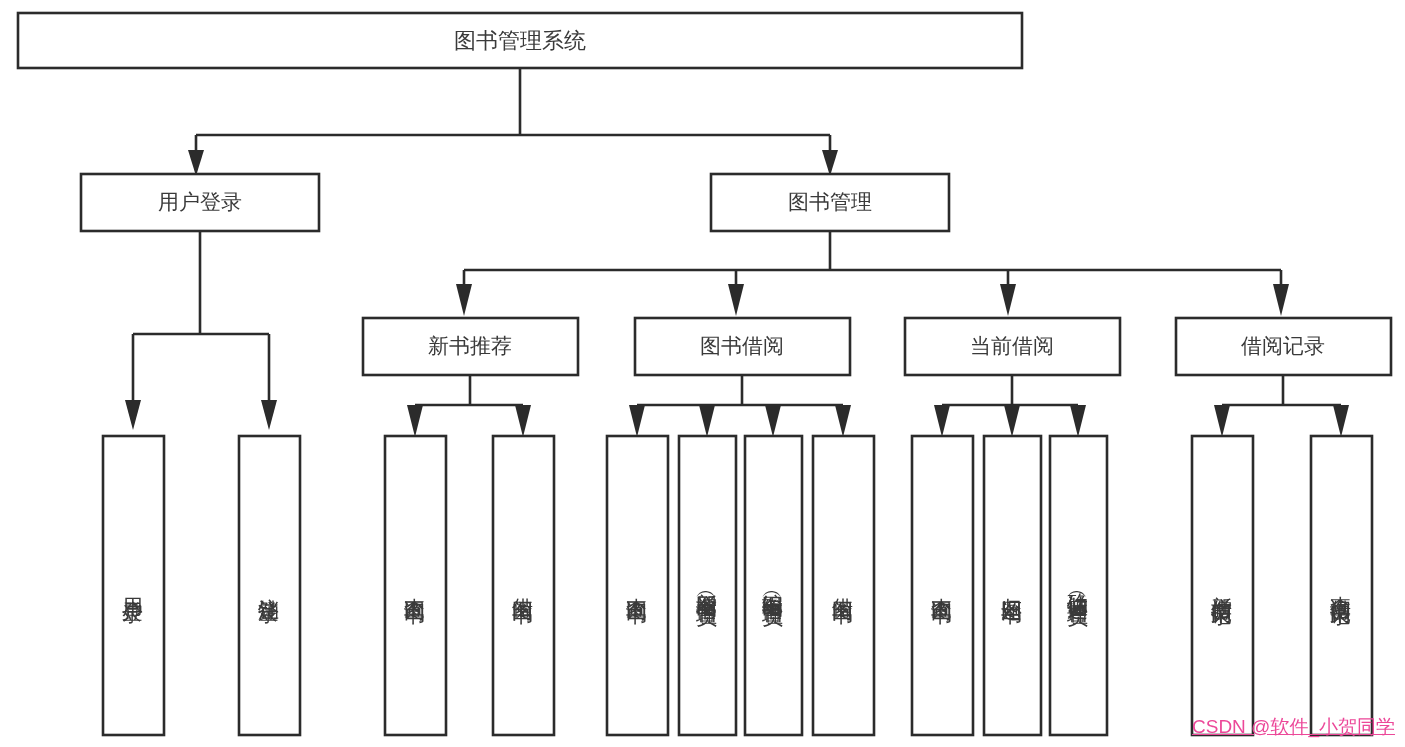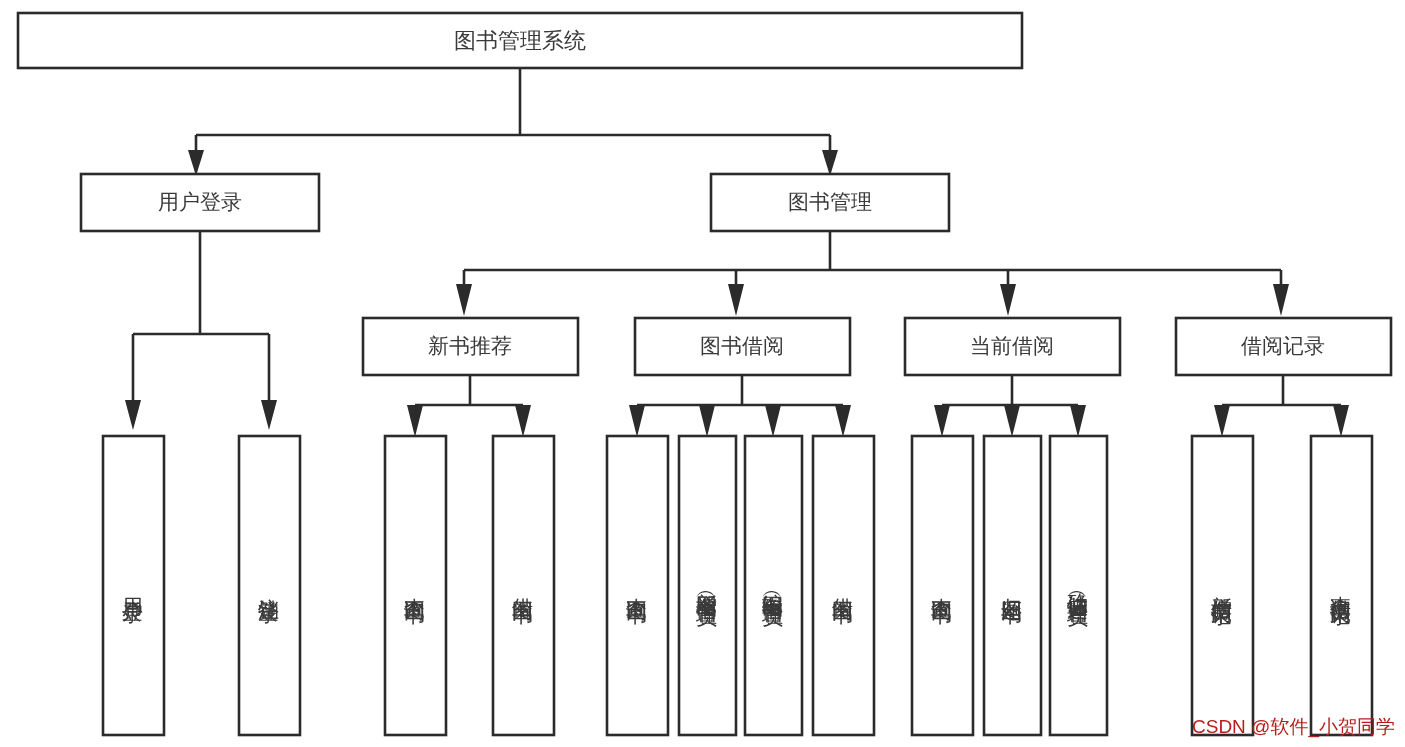--- a/index.html
+++ b/index.html
@@ -74,23 +74,24 @@
     transform: translate(-50%, -50%);
     pointer-events: none;
     user-select: none;
   }
   .watermark {
     position: absolute;
     left: 1192px;
     top: 714px;
     font-family: "Liberation Sans", "DejaVu Sans", sans-serif;
     font-size: 19px;
-    color: #b91c1c;
+    color: #ec4899;
     white-space: nowrap;
     user-select: none;
+    text-decoration: underline;
   }
 </style>
 </head>
 <body>
 
 <div id="diagram-root">
 
   <svg class="diagram-canvas" viewBox="0 0 1405 747" xmlns="http://www.w3.org/2000/svg">
 
     <g>

